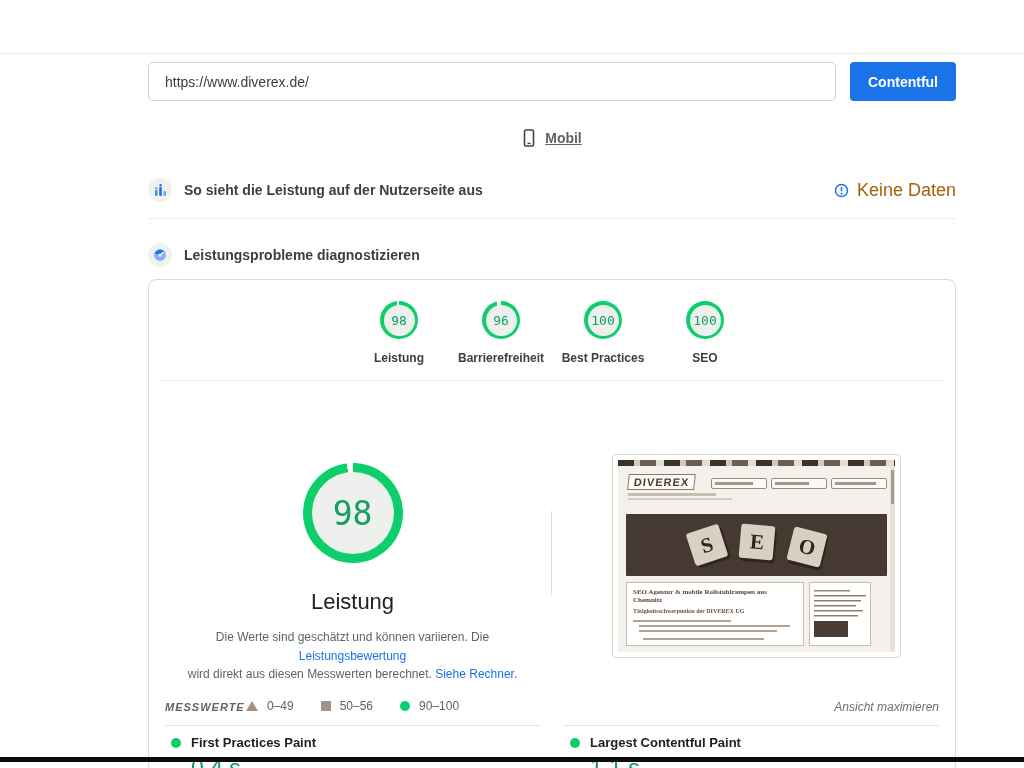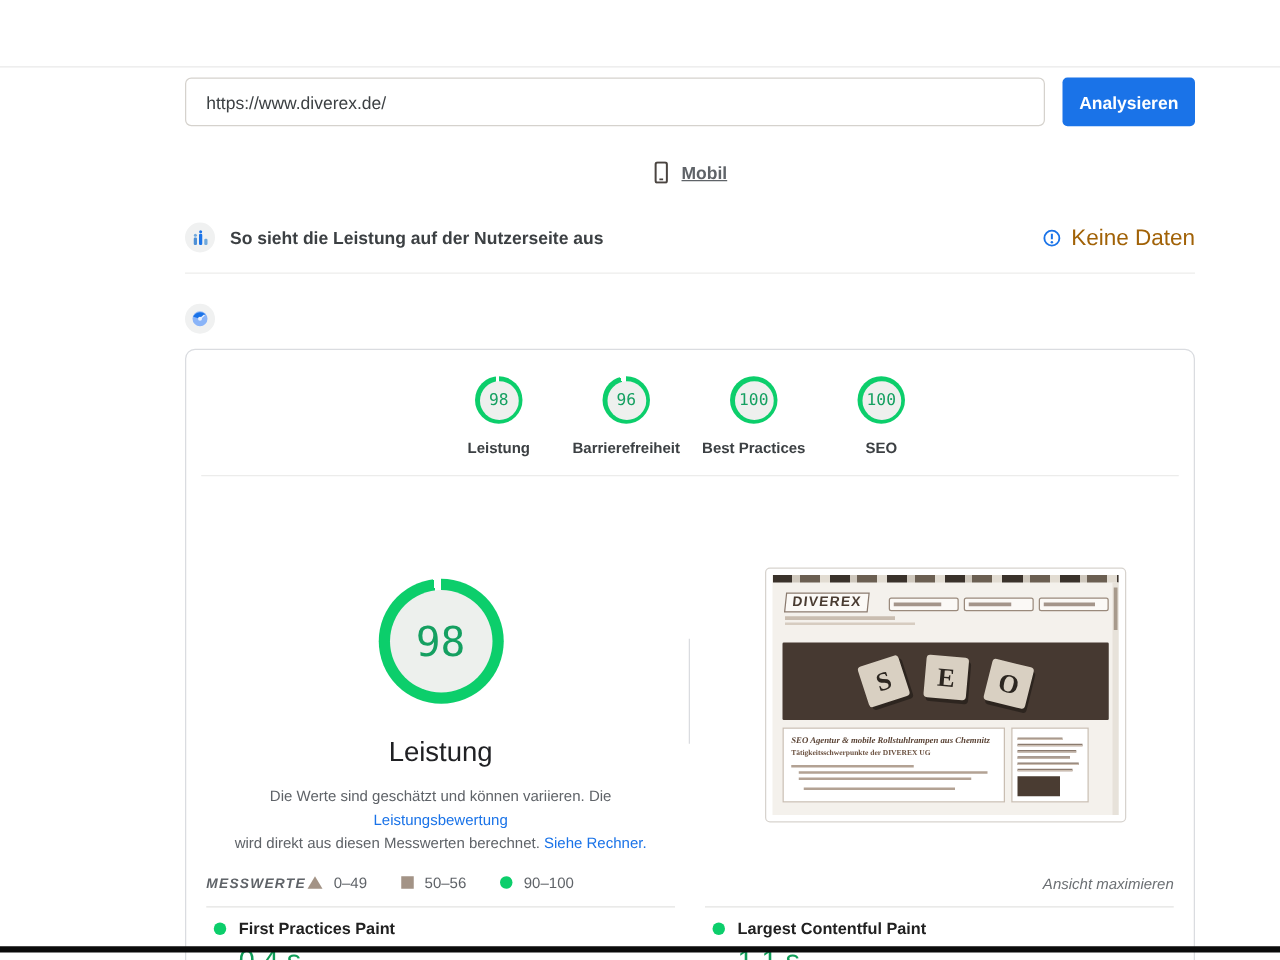--- a/index.html
+++ b/index.html
@@ -81,21 +81,21 @@
   .thumb-hero { margin:2px 8px 0 8px; height:62px; background:#463931; border-radius:1px; position:relative; overflow:hidden;
                 display:flex; align-items:center; justify-content:center; gap:16px; }
   .tile { width:34px; height:34px; background:#d9d0c2; border-radius:3px; box-shadow:2px 3px 0 rgba(0,0,0,.35);
           display:flex; align-items:center; justify-content:center; font-family:"Liberation Serif",serif;
           font-weight:bold; font-size:21px; color:#2c2620; }
   .tile.t1 { transform:rotate(-18deg); }
   .tile.t2 { transform:rotate(5deg); margin-top:-6px; }
   .tile.t3 { transform:rotate(14deg); margin-top:4px; }
   .thumb-body { display:flex; gap:5px; margin:6px 8px 0 8px; }
   .tb-main { width:178px; background:#fff; border:1px solid #c9beb2; padding:5px 6px; }
-  .tb-h1 { font-family:"Liberation Serif",serif; font-size:7px; font-weight:bold; color:#5a4335;font-style:italic; }
+  .tb-h1 { font-family:"Liberation Serif",serif; font-size:7px; font-weight:bold; color:#5a4335; }
   .tb-h2 { font-family:"Liberation Serif",serif; font-size:6px; font-weight:bold; color:#6b5140; margin-top:4px; }
   .tline { height:2px; background:#b3a294; margin-top:3px; }
   .tb-side { width:62px; background:#fff; border:1px solid #c9beb2; padding:4px; }
   .side-line { height:2px; background:#8a7a6e; margin-top:3px; border-bottom:1px solid #cdbfb2; }
   .side-img { width:34px; height:16px; background:#4a3c32; margin-top:4px; }
   .thumb-scroll { position:absolute; right:0; top:6px; bottom:0; width:5px; background:#e7e2da; }
   .thumb-scroll .knob { position:absolute; top:4px; left:1px; width:3px; height:34px; background:#a79a8c; }
 
   
   .metrics-head { display:flex; justify-content:space-between; align-items:center; margin:0 16px; height:18px;font-style:italic; }
@@ -117,21 +117,21 @@
 </head>
 <body>
 
 <div id="page">
   <div class="topline"></div>
 
   <div class="content">
 
     <div class="search-row">
       <input class="url-input" type="text" value="https://www.diverex.de/" style="">
-      <button class="analyze-btn">Analysieren</button>
+      <button class="analyze-btn">Contentful</button>
     </div>
 
     <div class="tabs">
       <div class="tab">
         <span>
           <svg width="14" height="18" viewBox="0 0 14 18">
             <rect x="2.5" y="1" width="9" height="16" rx="1.5" fill="none" stroke="#4a4440" stroke-width="1.6"></rect>
             <line x1="5.5" y1="14.4" x2="8.5" y2="14.4" stroke="#4a4440" stroke-width="1.4"></line>
           </svg>
         </span>
@@ -166,20 +166,21 @@
 
     <div class="section-row" style="margin-top:24px;">
       <span class="icon-circle">
         <svg width="14" height="14" viewBox="0 0 14 14">
           <circle cx="7" cy="7" r="6" fill="#8ab4f8"></circle>
           <path d="M7 7 L11.2 3.4 A6 6 0 0 0 1.6 5.4 Z" fill="#1a73e8"></path>
           <circle cx="7" cy="7" r="1.6" fill="#e8f0fe"></circle>
           <line x1="7" y1="7" x2="10.6" y2="4" stroke="#e8f0fe" stroke-width="1.1"></line>
         </svg>
       </span>
+      <span class="section-title">Leistungsprobleme diagnostizieren</span>
     </div>
 
     <div class="card">
 
       <div class="gauges-row">
         <div class="gauge-block">
           <div class="gauge-s" style="background:conic-gradient(#0cce6b 0 98%, #fff 98% 100%);">
             <div class="fill">98</div>
           </div>
           <div class="gauge-label">Leistung</div>

